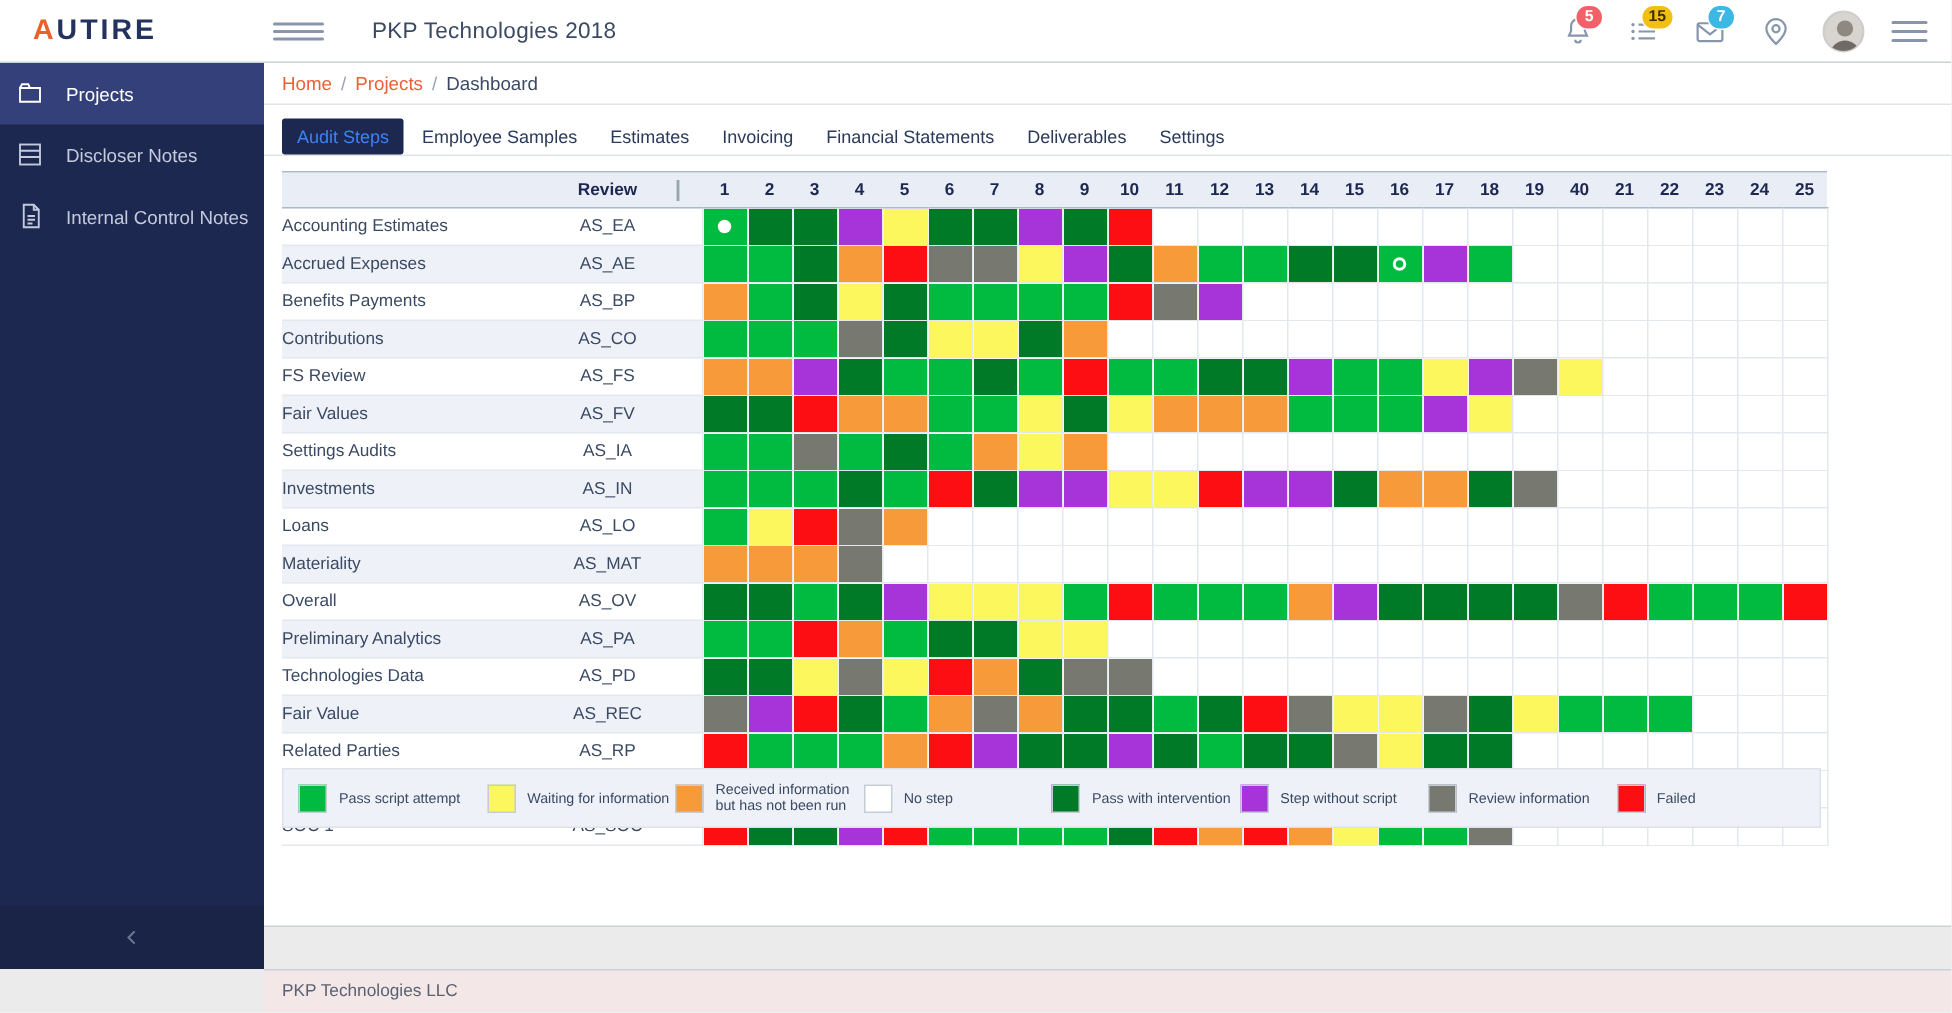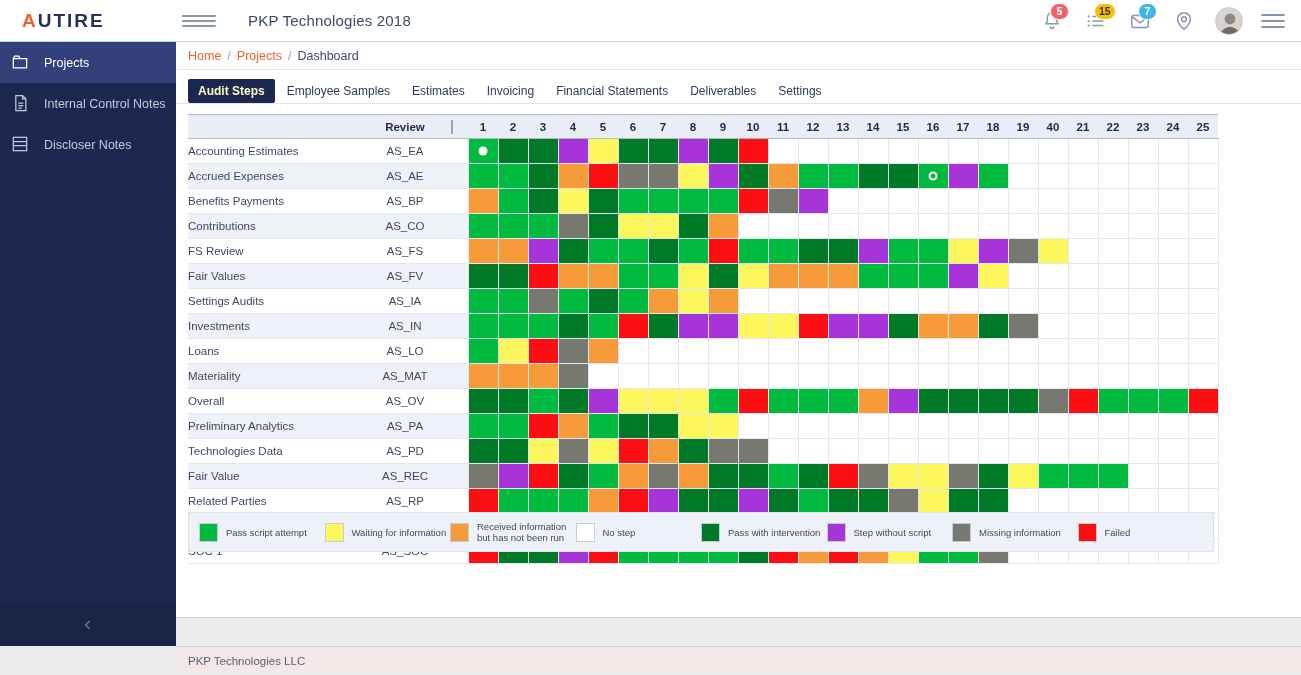--- a/index.html
+++ b/index.html
@@ -91,21 +91,21 @@
   }
   .tabsrow {
     height: 34px; display: flex; align-items: flex-end;
     padding: 0 12px; gap: 2px; border-bottom: 1px solid #dfe4e8;
     background: #fff;
   }
   .tab {
     height: 24px; line-height: 24px; padding: 0 10px;
     font-size: 12px; color: #2b3a5a; cursor: pointer; white-space: nowrap;
   }
-  .tab.active { background: #1d2851; color: #fef9c3; font-weight: bold; border-radius: 2px; }
+  .tab.active { background: #1d2851; color: #3b82f6; font-weight: normal; border-radius: 2px; }
 
   
   .gridwrap { padding: 10px 12px 0 12px; }
   table.grid { border-collapse: collapse; table-layout: fixed; }
   table.grid th, table.grid td { padding: 0; }
   thead tr { background: #e9edf5; }
   th.hd {
     height: 24px; font-size: 11.5px; color: #1d2851; font-weight: bold;
     border-top: 1px solid #aeb9c8; border-bottom: 1px solid #aeb9c8;
     text-align: center;
@@ -240,35 +240,35 @@
         <svg viewBox="0 0 24 24" fill="none" stroke="#ffffff" stroke-width="1.5">
           <path d="M4 8h16v11H4z"></path>
           <path d="M4 8l1.6-3h5l1.4 3"></path>
         </svg>
       </span>
       <span style="color:#fff">Projects</span>
     </div>
     <div class="side-item">
       <span class="sico">
         <svg viewBox="0 0 24 24" fill="none" stroke="#c3cadb" stroke-width="1.5">
+          <rect x="4" y="4" width="16" height="16"></rect>
+          <path d="M4 9h16M4 14h16"></path>
+        </svg>
+      </span>
+      <span>Discloser Notes</span>
+    </div>
+    <div class="side-item">
+      <span class="sico">
+        <svg viewBox="0 0 24 24" fill="none" stroke="#c3cadb" stroke-width="1.5">
           <path d="M7 3h8l4 4v14H7z"></path>
           <path d="M15 3v4h4"></path>
           <path d="M10 12h6M10 15h6M10 18h4"></path>
         </svg>
       </span>
       <span>Internal Control Notes</span>
-    </div>
-    <div class="side-item">
-      <span class="sico">
-        <svg viewBox="0 0 24 24" fill="none" stroke="#c3cadb" stroke-width="1.5">
-          <rect x="4" y="4" width="16" height="16"></rect>
-          <path d="M4 9h16M4 14h16"></path>
-        </svg>
-      </span>
-      <span>Discloser Notes</span>
     </div>
     <div class="side-collapse">
       <svg viewBox="0 0 24 24" fill="none" stroke="#6d7794" stroke-width="2.4">
         <path d="M15 5l-7 7 7 7"></path>
       </svg>
     </div>
   </div>
 
   <div class="main">
 
@@ -866,21 +866,21 @@
           <div class="lg" style="flex: 1 1 0px;">
             <span class="sw" style="background: rgb(1, 122, 39);"></span>
             <span class="lb">Pass with intervention</span>
           </div>
           <div class="lg" style="flex: 1 1 0px;">
             <span class="sw" style="background: rgb(167, 52, 216);"></span>
             <span class="lb">Step without script</span>
           </div>
           <div class="lg" style="flex: 1 1 0px;">
             <span class="sw" style="background: rgb(119, 120, 111);"></span>
-            <span class="lb">Missing information</span>
+            <span class="lb">Review information</span>
           </div>
           <div class="lg" style="flex: 1 1 0px;">
             <span class="sw" style="background: rgb(253, 14, 19);"></span>
             <span class="lb">Failed</span>
           </div>
         </div>
 
       <div class="footer">
         <span>PKP Technologies LLC</span>
       </div>

